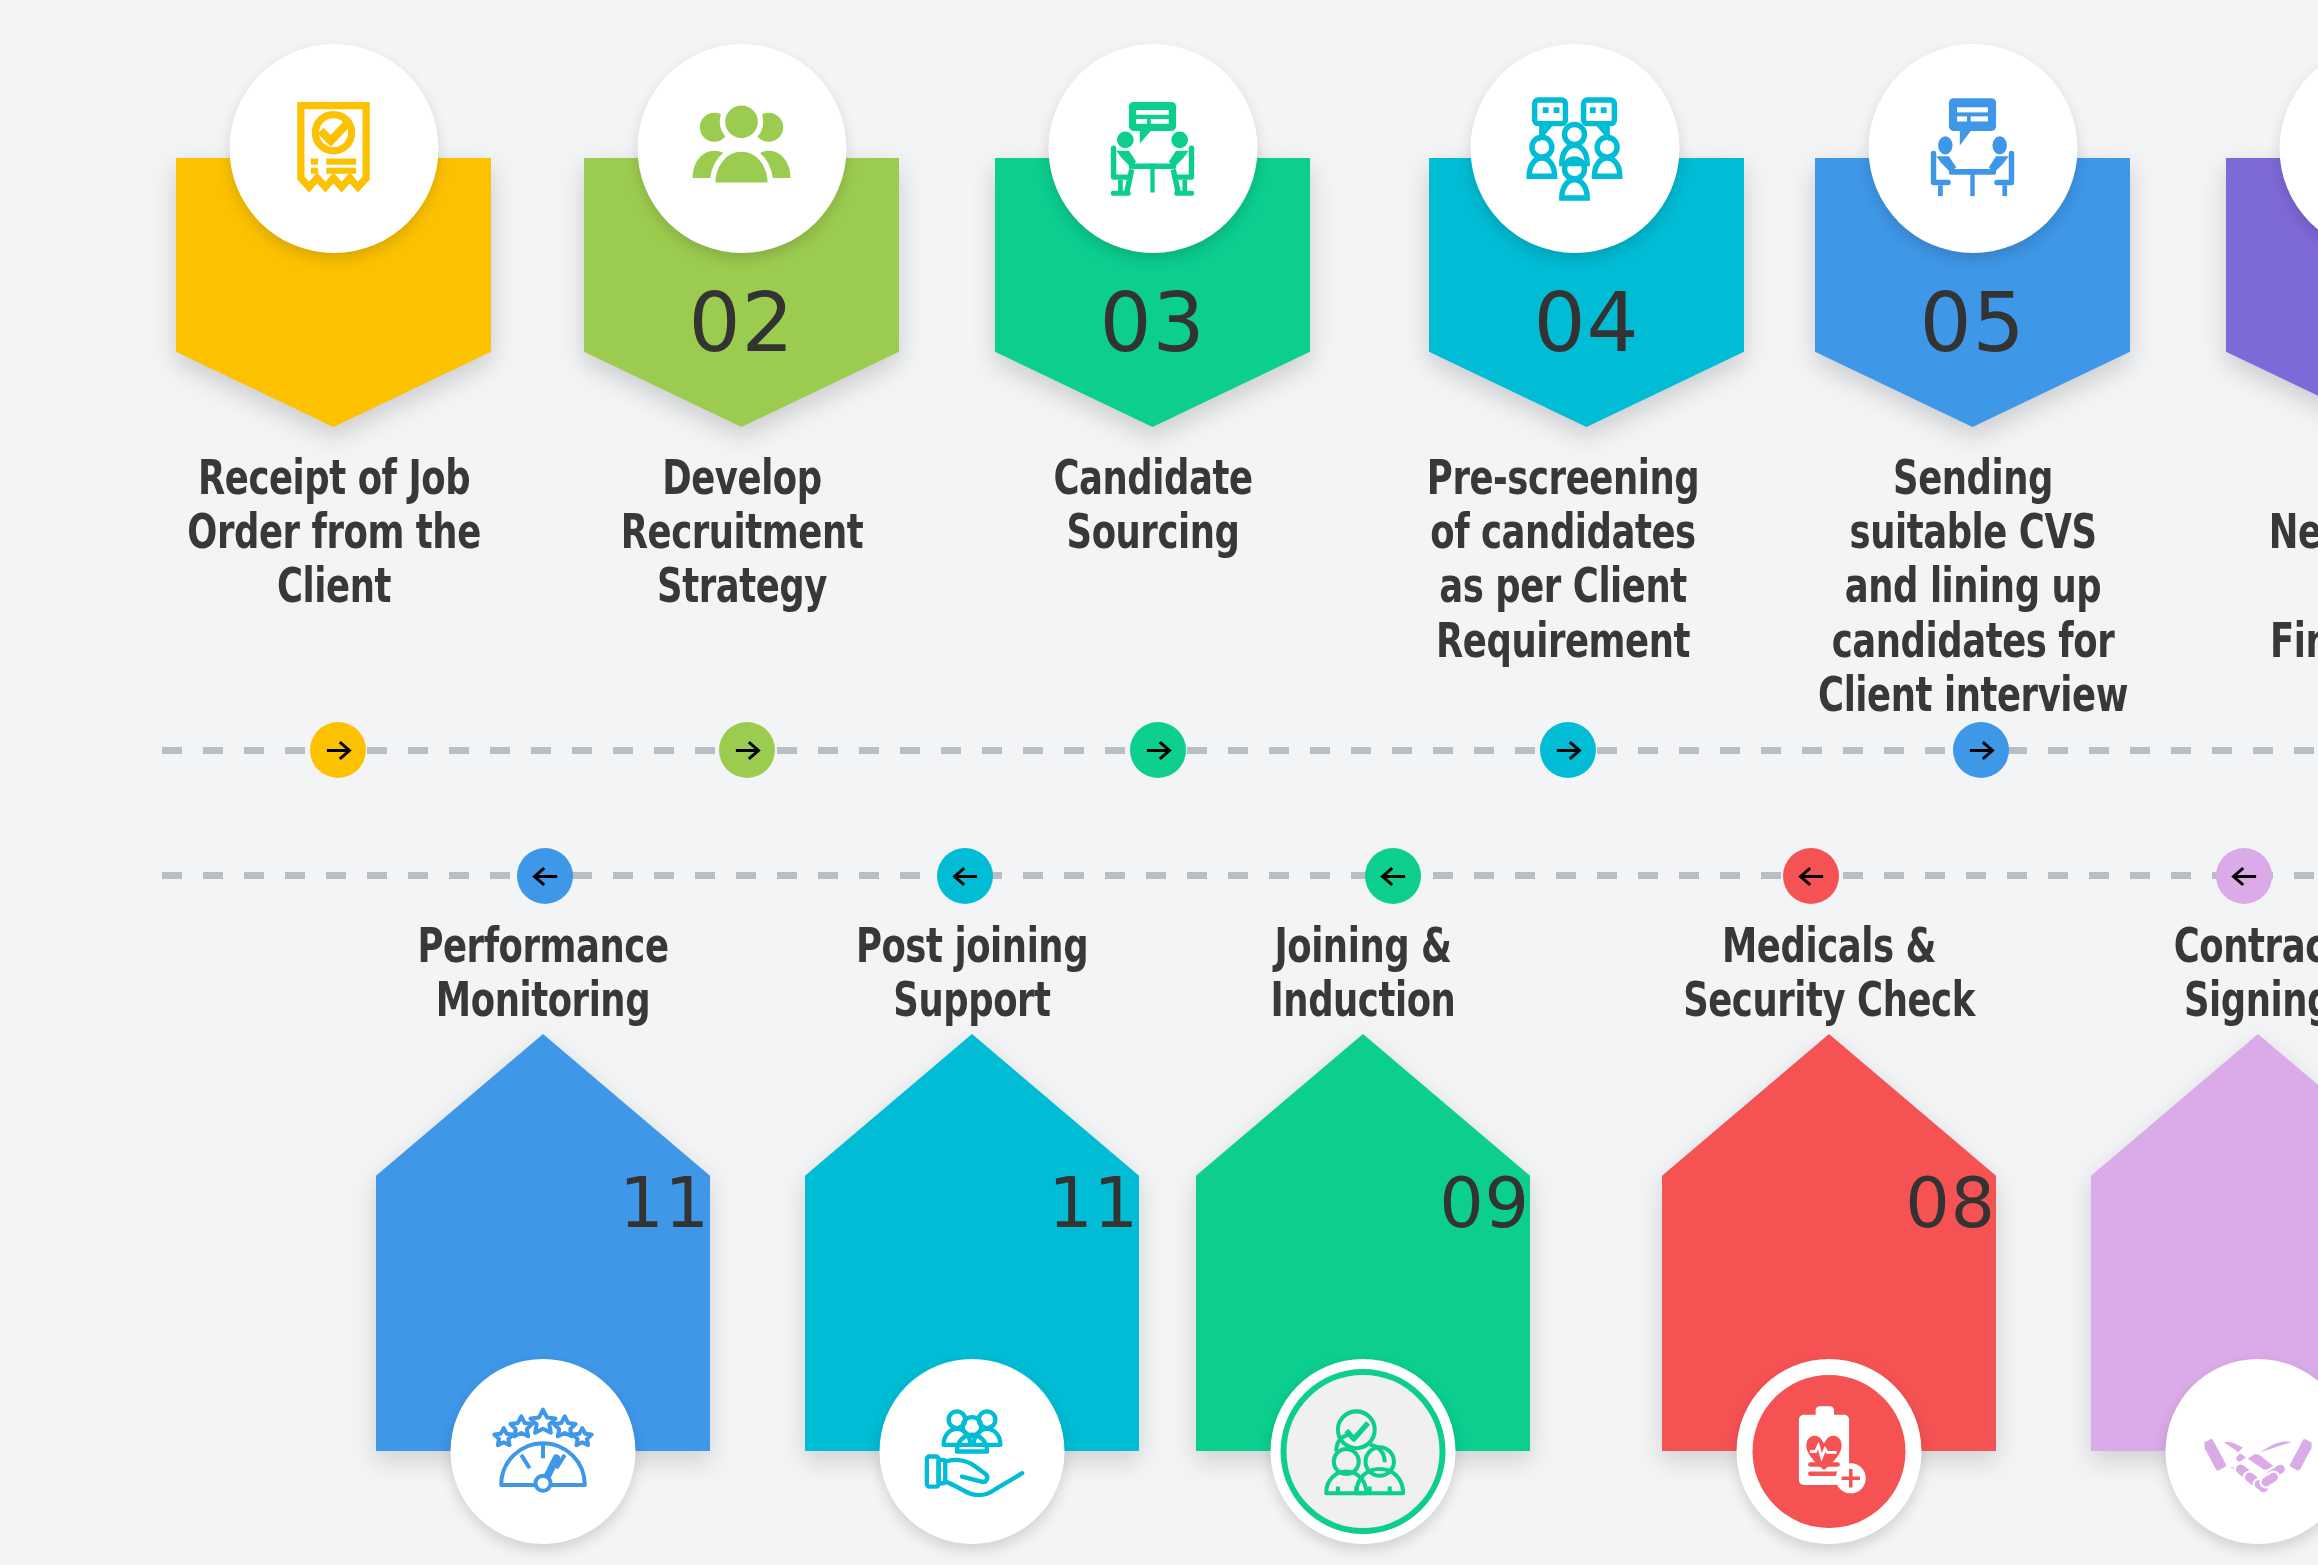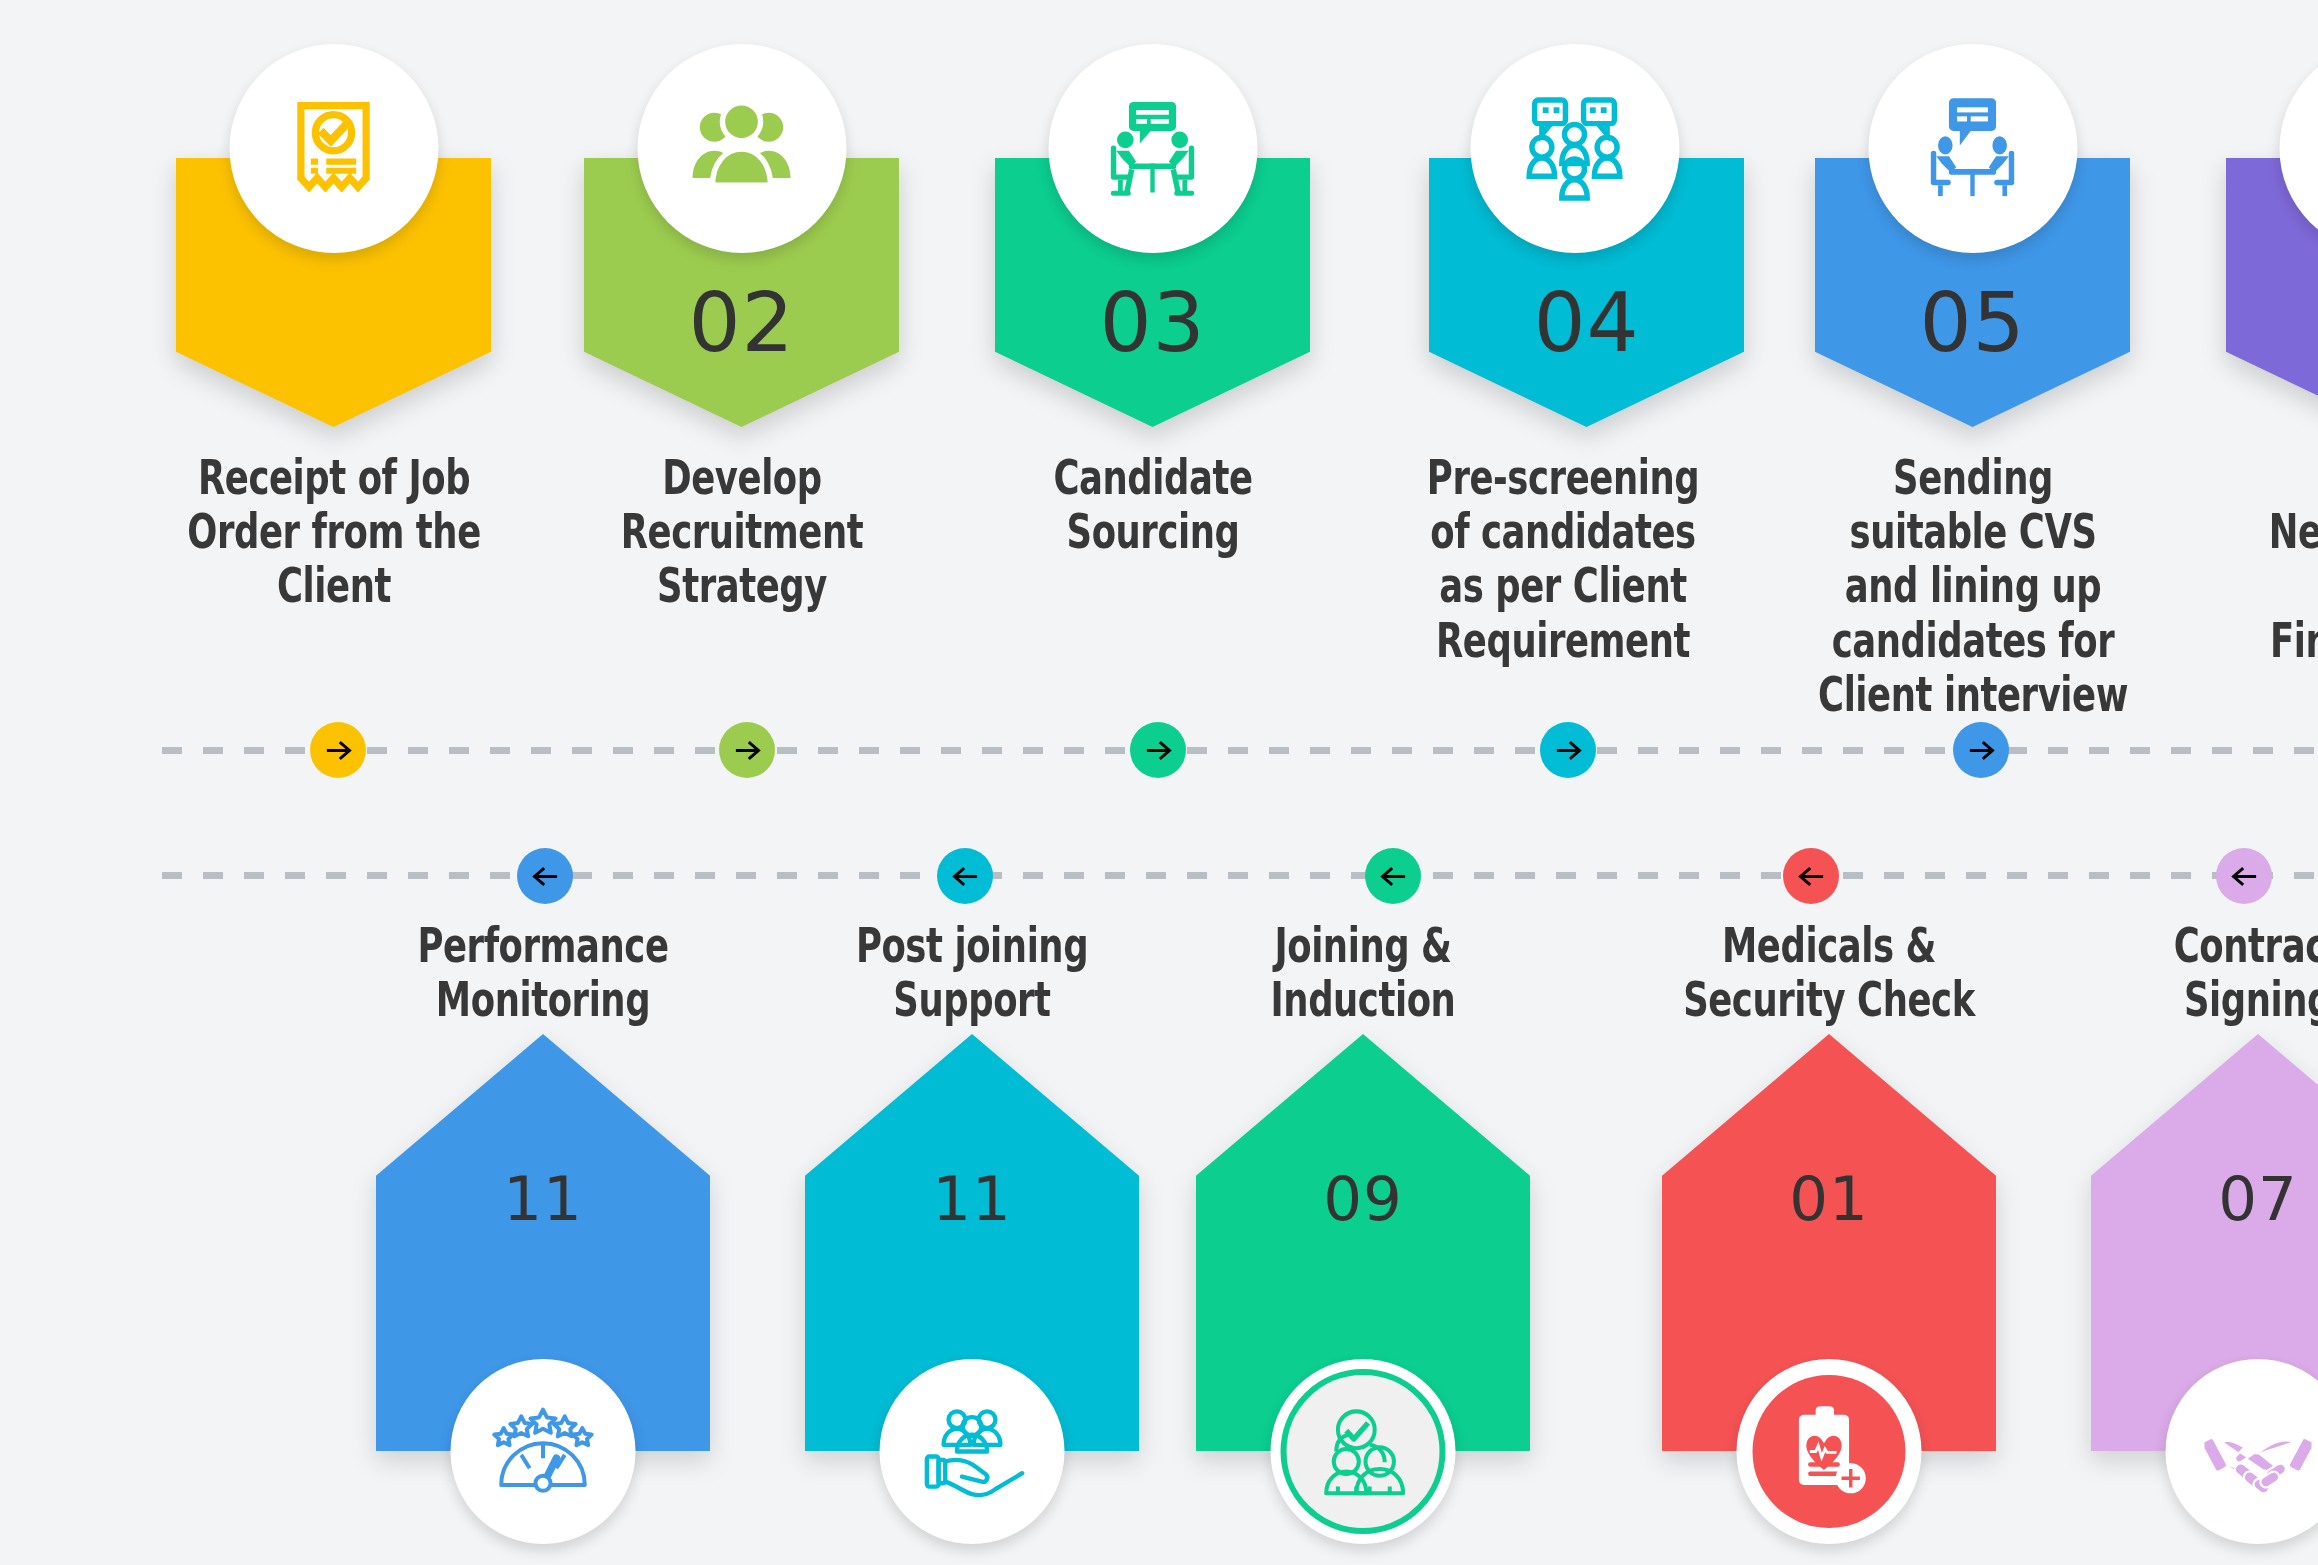--- a/index.html
+++ b/index.html
@@ -65,21 +65,21 @@
   .pent{
     position:relative;width:334px;height:417px;
     filter:drop-shadow(0 10.2px 12px rgba(0,0,0,0.14));
   }
   .pent-shape{
     width:100%;height:100%;
     clip-path:polygon(50% 0,100% 34%,100% 100%,0 100%,0 34%);
   }
   .pent-num{
     position:absolute;left:0;right:0;top:134px;
-    text-align:center;font-size:61px;line-height:1;
+    text-align:right;font-size:70px;line-height:1;
     font-weight:400;color:#333;
     font-family:"DejaVu Sans", sans-serif;letter-spacing:0.9px;
   }
   .bot-bubble{
     position:absolute;left:50%;bottom:-93px;transform:translateX(-50%);
     width:185px;height:185px;border-radius:50%;
     background:#fff;box-shadow:0 6.5px 14px rgba(0,0,0,0.14);
     display:flex;align-items:center;justify-content:center;
   }
   .bot-bubble svg{width:107px;height:107px;display:block;}
@@ -353,21 +353,21 @@
           <path d="M17 53 v4 M28 53 v4 M36 53 v4 M48 53 v4"></path>
         </svg>
       </div>
     </div>
   </div>
 
   <div class="bot-step" style="left:1662px;top:1034px;">
     <div class="bot-label" style="top:-116px;">Medicals &amp; Security Check</div>
     <div class="pent">
       <div class="pent-shape" style="background:#f55254;"></div>
-      <div class="pent-num">01</div>
+      <div class="pent-num">08</div>
     </div>
     <div class="bot-bubble">
       <div class="fillcirc" style="background:#f55254;">
         <svg width="93" height="93" viewBox="0 0 64 64" fill="#fff">
           <rect x="14" y="10" width="30" height="42" rx="3"></rect>
           <rect x="24" y="5" width="11" height="8" rx="2.5"></rect>
           <path d="M29 43 C20 36 17 30 19 25.5 c1.6-3.6 6.3-4 8.4-.8 l1.6 2.4 1.6-2.4 c2.1-3.2 6.8-2.8 8.4 .8 2 4.5-1 10.5-10 17.5 Z" fill="#f55254"></path>
           <path d="M20.5 32 h3.5 l1.6-3.5 2 7 2-5 1.3 2 h5.6" fill="none" stroke="#fff" stroke-width="1.7"></path>
           <rect x="19.5" y="38.5" width="19" height="2.6" rx="1.3" fill="#f55254"></rect>
           <rect x="19.5" y="44" width="19" height="2.6" rx="1.3" fill="#f55254"></rect>

